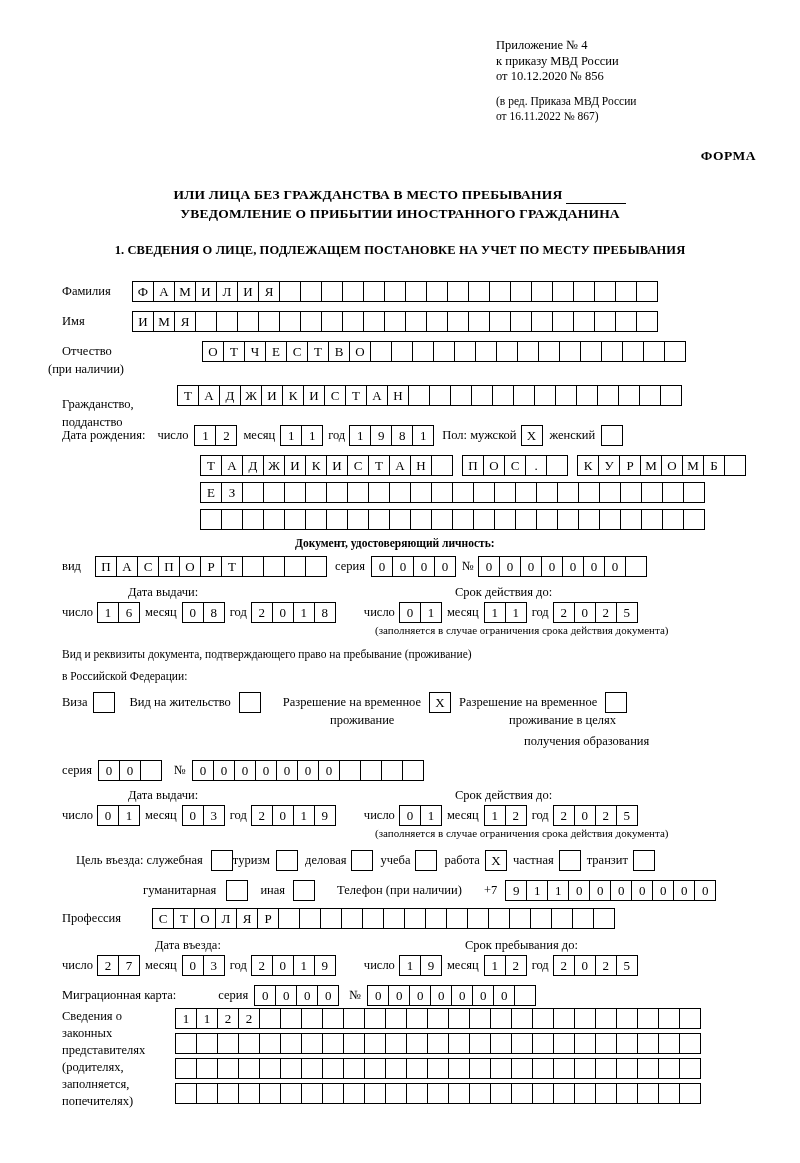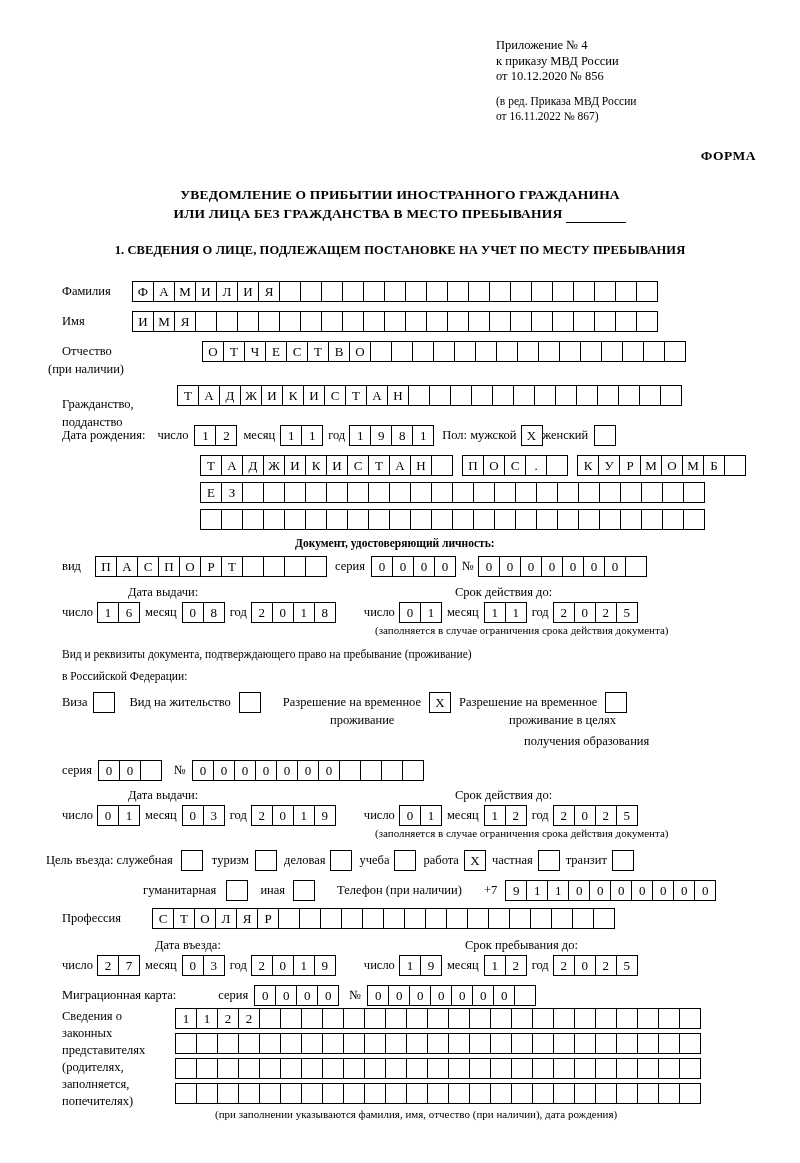--- a/index.html
+++ b/index.html
@@ -139,24 +139,24 @@
     <div>к приказу МВД России</div>
     <div>от 10.12.2020 № 856</div>
     <div class="gap"></div>
     <div style="font-size:11.5px;">(в ред. Приказа МВД России</div>
     <div style="font-size:11.5px;">от 16.11.2022 № 867)</div>
   </div>
 
   <div class="form-word">ФОРМА</div>
 
   <div class="doc-title">
-    <div>УВЕДОМЛЕНИЕ О ПРИБЫТИИ ИНОСТРАННОГО ГРАЖДАНИНА</div>
     <div>
       <span>ИЛИ ЛИЦА БЕЗ ГРАЖДАНСТВА В МЕСТО ПРЕБЫВАНИЯ</span><span class="underline-blank"></span>
     </div>
+    <div>УВЕДОМЛЕНИЕ О ПРИБЫТИИ ИНОСТРАННОГО ГРАЖДАНИНА</div>
   </div>
 
   <div class="section-title">1. СВЕДЕНИЯ О ЛИЦЕ, ПОДЛЕЖАЩЕМ ПОСТАНОВКЕ НА УЧЕТ ПО МЕСТУ ПРЕБЫВАНИЯ</div>
 
   <div class="row" style="top:281px; left:62px;">
     <span class="lbl" style="width:70px;">Фамилия</span>
     <span class="boxes" id="surname-boxes">
         <span class="bx">Ф</span>
         <span class="bx">А</span>
         <span class="bx">М</span>
@@ -295,21 +295,21 @@
       </span>
     <span class="lbl" style="margin-left:5px;">год</span>
     <span class="boxes" id="bd-year" style="margin-left:4px;">
         <span class="bx">1</span>
         <span class="bx">9</span>
         <span class="bx">8</span>
         <span class="bx">1</span>
       </span>
     <span class="lbl" style="margin-left:8px;">Пол: мужской</span>
     <span class="single-box" style="margin-left:4px;">X</span>
-    <span class="lbl" style="">женский</span>
+    <span class="lbl" style="margin-left:7px;">женский</span>
     <span class="single-box" style="margin-left:6px;"></span>
   </div>
 
 
   <div class="row" style="top:455px; left:200px;">
     <span class="boxes" id="bp-row1">
         <span class="bx">Т</span>
         <span class="bx">А</span>
         <span class="bx">Д</span>
         <span class="bx">Ж</span>
@@ -573,24 +573,24 @@
         <span class="bx">0</span>
         <span class="bx">2</span>
         <span class="bx">5</span>
       </span>
   </div>
 
   <div class="row" style="top:827px; left:375px;">
     <span class="note-italic">(заполняется в случае ограничения срока действия документа)</span>
   </div>
 
-  <div class="row" style="top:850px; left:46px;">
+  <div class="row" style="top:850px; left:76px;">
     <span class="lbl">Цель въезда: служебная</span>
     <span class="single-box" style="margin-left:8px;"></span>
-    <span class="lbl" style="margin-left:9px;">туризм</span>
+    <span class="lbl" style="">туризм</span>
     <span class="single-box" style="margin-left:6px;"></span>
     <span class="lbl" style="margin-left:7px;">деловая</span>
     <span class="single-box" style="margin-left:5px;"></span>
     <span class="lbl" style="margin-left:7px;">учеба</span>
     <span class="single-box" style="margin-left:5px;"></span>
     <span class="lbl" style="margin-left:7px;">работа</span>
     <span class="single-box" style="margin-left:5px;">X</span>
     <span class="lbl" style="margin-left:6px;">частная</span>
     <span class="single-box" style="margin-left:5px;"></span>
     <span class="lbl" style="margin-left:6px;">транзит</span>
@@ -831,17 +831,14 @@
         <span class="bx"></span>
         <span class="bx"></span>
         <span class="bx"></span>
         <span class="bx"></span>
         <span class="bx"></span>
         <span class="bx"></span>
         <span class="bx"></span>
       </span>
   </div>
 
-  <div class="row" style="top:1108px; left:215px;">
-    <span class="small-note">(при заполнении указываются фамилия, имя, отчество (при наличии), дата рождения)</span>
-  </div>
 
 </div>
 
 </body></html>

